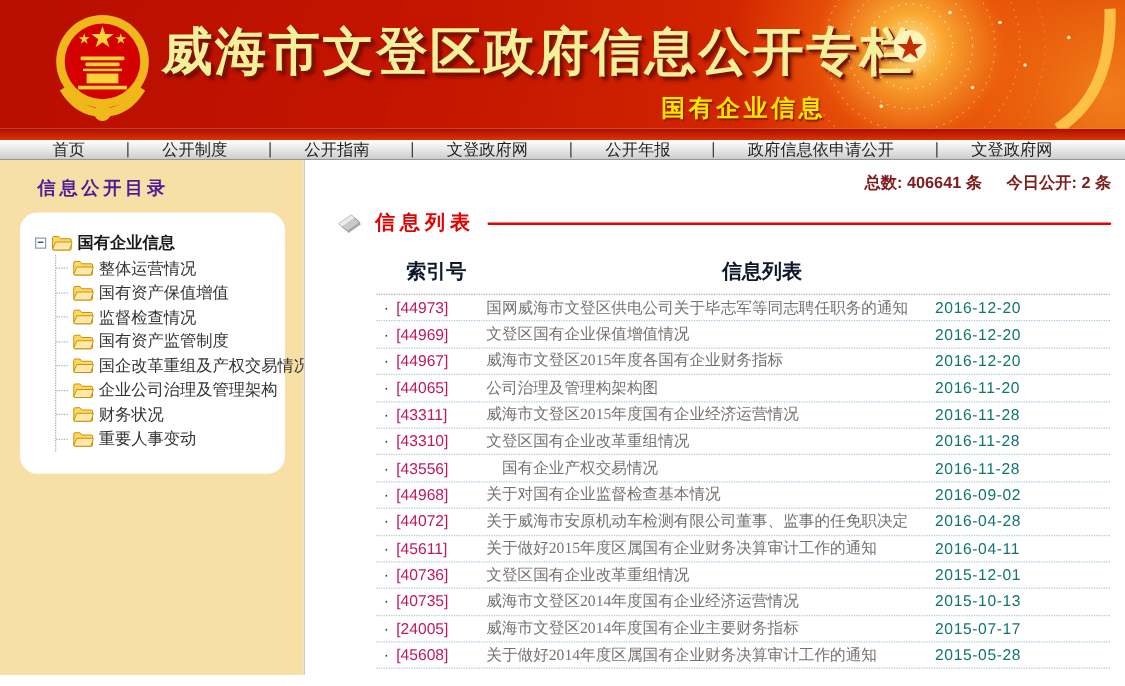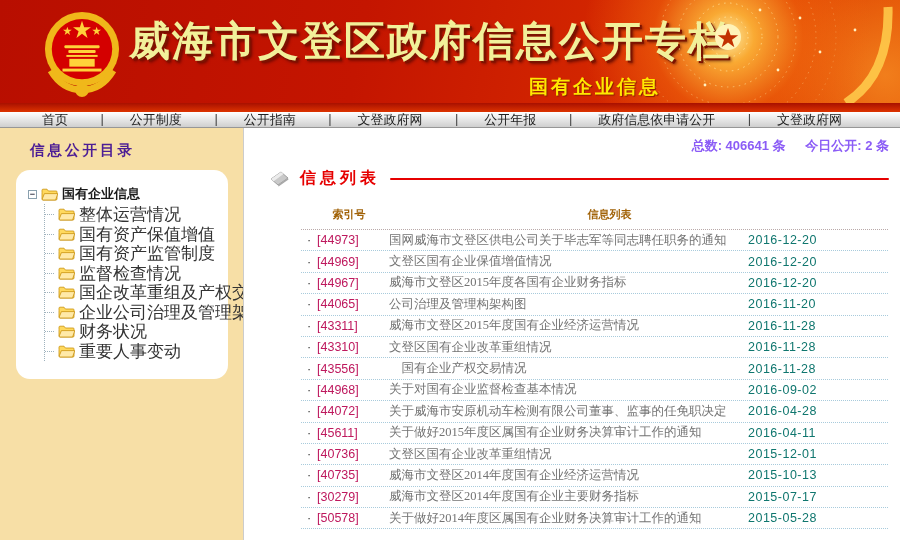--- a/index.html
+++ b/index.html
@@ -33,37 +33,37 @@
   
   .body-wrap { display:flex; height:412px; }
   .sidebar { width:243px; flex:none; background:#f7dfa6; padding-top:10px; }
   .side-title { margin:3px 0 10px 30px; color:#4c1d95; font-weight:bold; font-size:14.5px; letter-spacing:3px; }
   .tree-panel { margin:0 15px 0 16px; background:#fff; border-radius:14px; padding:14px 6px 18px 12px; }
   .tree-root { display:flex; align-items:center; gap:4px; height:20px; font-size:13px; font-weight:bold; color:#1a1a1a; }
   .expand-box { width:9px; height:9px; border:1px solid #8aa0ae; background:#fff; font-size:9px;
     line-height:7px; text-align:center; color:#334; flex:none; }
   .root-label { cursor:pointer; }
   .tree-children { margin-left:16px; border-left:1px dotted #9fb2bd; padding-top:1px; }
-  .tree-item { display:flex; align-items:center; gap:4px; height:19.5px; font-size:17px; color:#333; }
+  .tree-item { display:flex; align-items:center; gap:4px; height:19.5px; font-size:13px; color:#333; }
   .twig { width:9px; border-top:1px dotted #9fb2bd; flex:none; }
   .tree-label { cursor:pointer; white-space:nowrap; }
   .folder { flex:none; display:inline-flex; }
 
   
   .content { flex:1; background:#fff; border-left:1px solid #cccccc; padding:9px 8px 0 12px; }
-  .stats { text-align:right; color:#8b5cf6; font-weight:bold; font-size:13px; padding-right:3px; height:18px; }
+  .stats { text-align:right; color:#7f1d1d; font-weight:bold; font-size:13px; padding-right:3px; height:18px; }
   .stats span { margin-left:16px; }
   .section-head { display:flex; align-items:center; margin:13px 0 0 12px; }
   .note-icon { margin-right:10px; display:inline-flex; }
   .section-title { color:#e60000; font-size:16px; font-weight:bold; letter-spacing:4px; }
   .rule { flex:1; height:2px; background:#e60000; margin:0 3px 0 10px; border-radius:1px; }
 
   .table { margin:18px 4px 0 45px; }
-  .thead { display:grid; grid-template-columns:16px 64px 1fr 140px; font-size:11px; font-weight:bold;
-    color:#a16207; padding-bottom:7px; border-bottom:1px dotted #b9a9a9; }
+  .thead { display:grid; grid-template-columns:16px 64px 1fr 140px; font-size:16px; font-weight:bold;
+    color:#0f172a; padding-bottom:7px; border-bottom:1px dotted #b9a9a9; }
   .th-idx { grid-column:2; text-align:center; }
   .th-title { grid-column:3; text-align:center; transform:translateX(45px); }
   .row { display:grid; grid-template-columns:16px 64px 1fr 140px; align-items:center; height:21.4px;
     border-bottom:1px dotted #a8cbdc; font-size:12.5px; }
   .bullet { text-align:center; color:#333; }
   .idx { color:#be185d; text-decoration:none; white-space:nowrap; }
   .rtitle { color:#737373; text-decoration:none; white-space:nowrap; overflow:hidden; padding-left:8px;font-family:Liberation Serif, serif; }
   .rdate { color:#0f766e; letter-spacing:.5px; }
 </style>
 </head>
@@ -174,32 +174,32 @@
             </div>
 
             <div class="tree-item">
               <span class="twig"></span>
               <span class="folder">
                 <svg width="17" height="13" viewBox="0 0 17 13">
                   <path d="M1 4.5 V2.2 Q1 1.2 2 1.2 h4 l1.4 1.8 H15.2 q.8 0 .8 .9 V11 q0 1 -1 1 H2 Q1 12 1 11 Z" fill="#ffd95e" stroke="#c9920e" stroke-width=".8"></path>
                   <path d="M1.2 11 L3.4 5.6 H16.8 L14.6 12 H2 Q1.2 12 1.2 11 Z" fill="#ffe9a8" stroke="#c9920e" stroke-width=".8"></path>
                 </svg>
               </span>
+              <span class="tree-label">监督检查情况</span>
+            </div>
+
+            <div class="tree-item">
+              <span class="twig"></span>
+              <span class="folder">
+                <svg width="17" height="13" viewBox="0 0 17 13">
+                  <path d="M1 4.5 V2.2 Q1 1.2 2 1.2 h4 l1.4 1.8 H15.2 q.8 0 .8 .9 V11 q0 1 -1 1 H2 Q1 12 1 11 Z" fill="#ffd95e" stroke="#c9920e" stroke-width=".8"></path>
+                  <path d="M1.2 11 L3.4 5.6 H16.8 L14.6 12 H2 Q1.2 12 1.2 11 Z" fill="#ffe9a8" stroke="#c9920e" stroke-width=".8"></path>
+                </svg>
+              </span>
               <span class="tree-label">国有资产监管制度</span>
-            </div>
-
-            <div class="tree-item">
-              <span class="twig"></span>
-              <span class="folder">
-                <svg width="17" height="13" viewBox="0 0 17 13">
-                  <path d="M1 4.5 V2.2 Q1 1.2 2 1.2 h4 l1.4 1.8 H15.2 q.8 0 .8 .9 V11 q0 1 -1 1 H2 Q1 12 1 11 Z" fill="#ffd95e" stroke="#c9920e" stroke-width=".8"></path>
-                  <path d="M1.2 11 L3.4 5.6 H16.8 L14.6 12 H2 Q1.2 12 1.2 11 Z" fill="#ffe9a8" stroke="#c9920e" stroke-width=".8"></path>
-                </svg>
-              </span>
-              <span class="tree-label">监督检查情况</span>
             </div>
 
             <div class="tree-item">
               <span class="twig"></span>
               <span class="folder">
                 <svg width="17" height="13" viewBox="0 0 17 13">
                   <path d="M1 4.5 V2.2 Q1 1.2 2 1.2 h4 l1.4 1.8 H15.2 q.8 0 .8 .9 V11 q0 1 -1 1 H2 Q1 12 1 11 Z" fill="#ffd95e" stroke="#c9920e" stroke-width=".8"></path>
                   <path d="M1.2 11 L3.4 5.6 H16.8 L14.6 12 H2 Q1.2 12 1.2 11 Z" fill="#ffe9a8" stroke="#c9920e" stroke-width=".8"></path>
                 </svg>
               </span>
@@ -346,28 +346,28 @@
 
             <div class="row">
               <span class="bullet">·</span>
               <a class="idx" href="#">[40735]</a>
               <a class="rtitle" href="#">威海市文登区2014年度国有企业经济运营情况</a>
               <span class="rdate">2015-10-13</span>
             </div>
 
             <div class="row">
               <span class="bullet">·</span>
-              <a class="idx" href="#">[30279]</a>
+              <a class="idx" href="#">[24005]</a>
               <a class="rtitle" href="#">威海市文登区2014年度国有企业主要财务指标</a>
               <span class="rdate">2015-07-17</span>
             </div>
 
             <div class="row">
               <span class="bullet">·</span>
-              <a class="idx" href="#">[50578]</a>
+              <a class="idx" href="#">[45608]</a>
               <a class="rtitle" href="#">关于做好2014年度区属国有企业财务决算审计工作的通知</a>
               <span class="rdate">2015-05-28</span>
             </div>
           </div>
       </div>
     </main>
 
   </div>
 </div>
 

